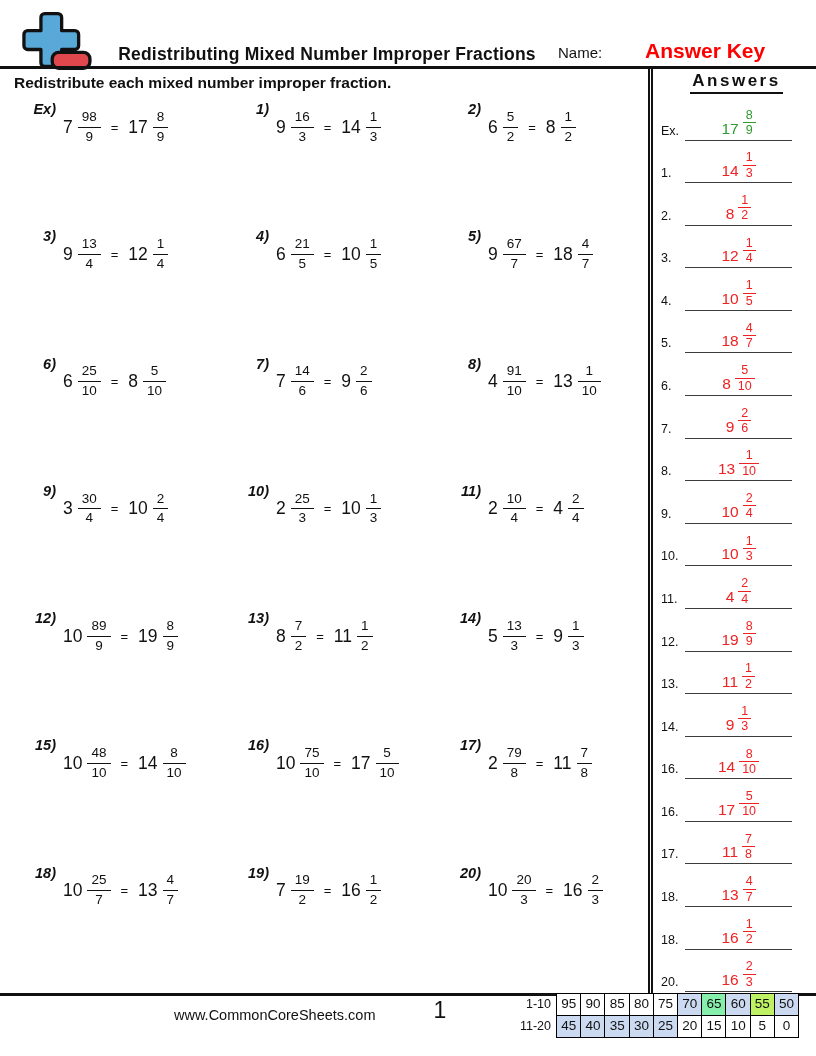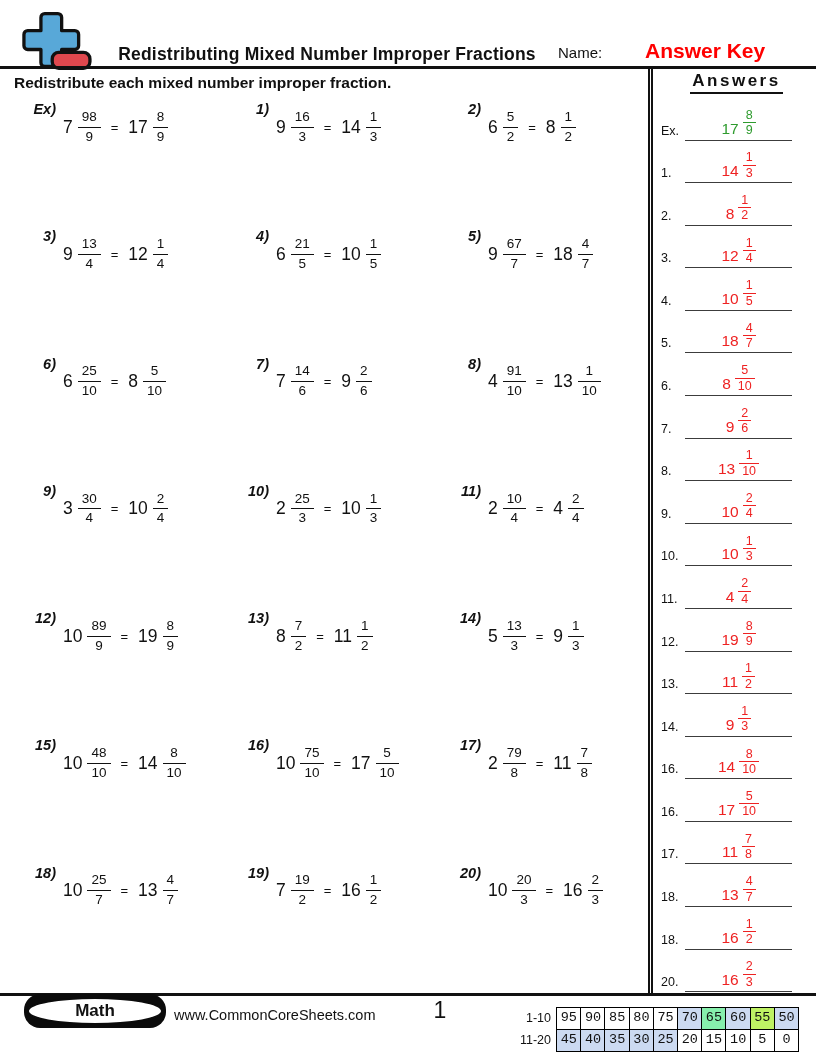--- a/index.html
+++ b/index.html
@@ -66,25 +66,25 @@
     background:#0b0b0b; border-radius:16px; padding:3px;
   }
   .math-oval {
     width:100%; height:100%; background:#fff; border:2px solid #0b0b0b; border-radius:50%;
     display:flex; align-items:center; justify-content:center;
     font-size:17px; font-weight:bold;
   }
   .website { position:absolute; left:174px; top:1007px; font-size:14.5px; }
   .page-num { position:absolute; left:400px; top:997px; width:80px; text-align:center; font-size:23px; }
 
-  .score { position:absolute; left:518px; top:993px;margin-top:14px; }
+  .score { position:absolute; left:518px; top:993px; }
   .srow { display:flex; height:23px; }
   .srow.second { margin-top:-1.5px; }
   .slabel { width:38px; text-align:right; padding-right:5px; font-size:12.5px; line-height:23px; }
-  .scells { display:flex;font-family:Liberation Mono, monospace; }
+  .scells { display:flex; }
   .scell {
     width:25.7px; height:23px; border:1.5px solid #000; margin-left:-1.5px;
     text-align:center; font-size:13.5px; line-height:20px;
   }
   .scell:first-child { margin-left:0; }
 </style>
 </head>
 <body>
 
 <div class="page">
@@ -610,23 +610,20 @@
           <span class="afrac">
             <span class="num">2</span>
             <span class="den">3</span>
           </span>
         </span>
       </div>
       </div>
   </div>
 
   <div class="footer-rule"></div>
-  <div class="math-badge">
-    <div class="math-oval">Math</div>
-  </div>
   <div class="website">www.CommonCoreSheets.com</div>
   <div class="page-num">1</div>
 
   <div class="score">
     <div class="srow">
       <span class="slabel">1-10</span>
       <span class="scells">
           <span class="scell" style="background: rgb(255, 255, 255);"><span>95</span></span>
           <span class="scell" style="background: rgb(255, 255, 255);"><span>90</span></span>
           <span class="scell" style="background: rgb(255, 255, 255);"><span>85</span></span>

